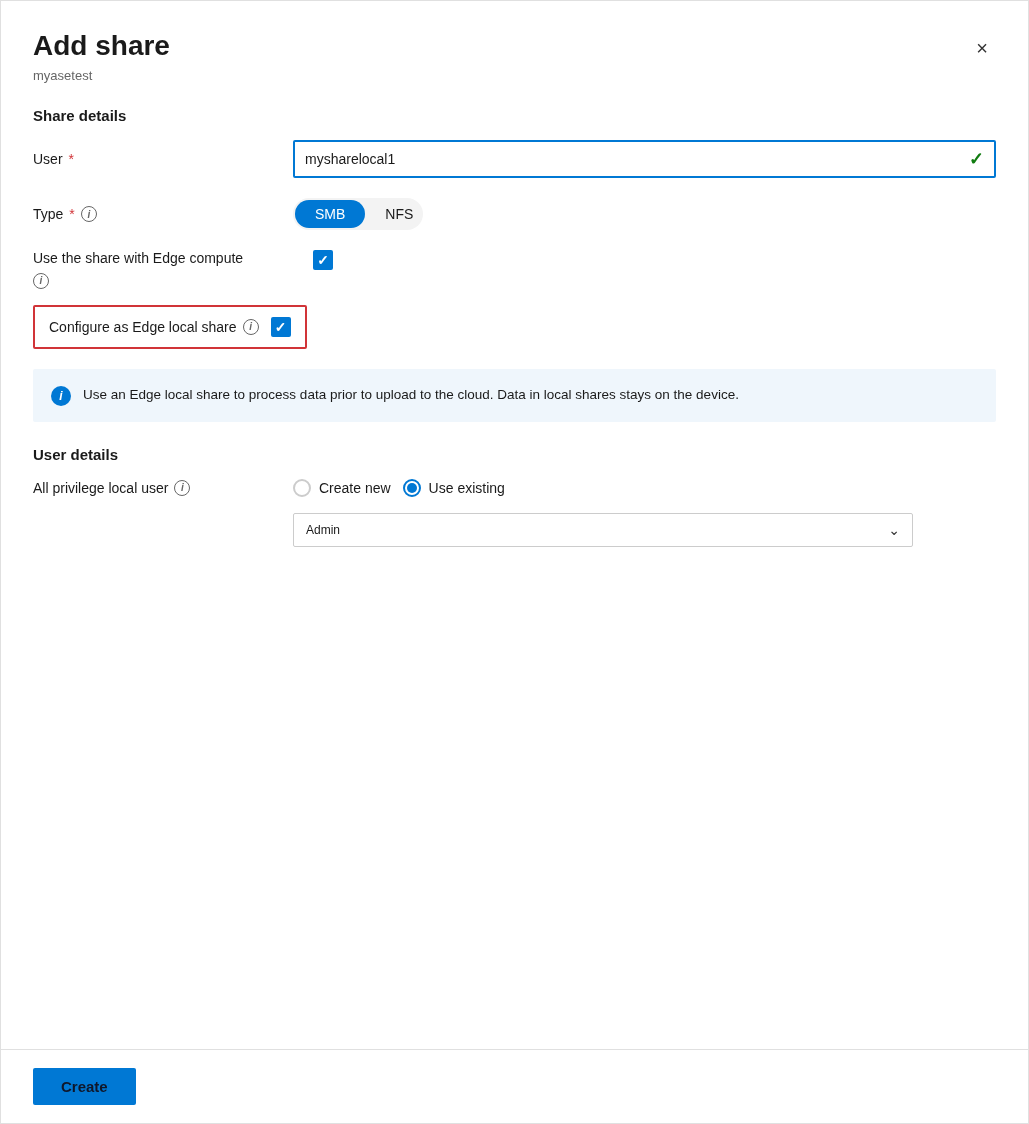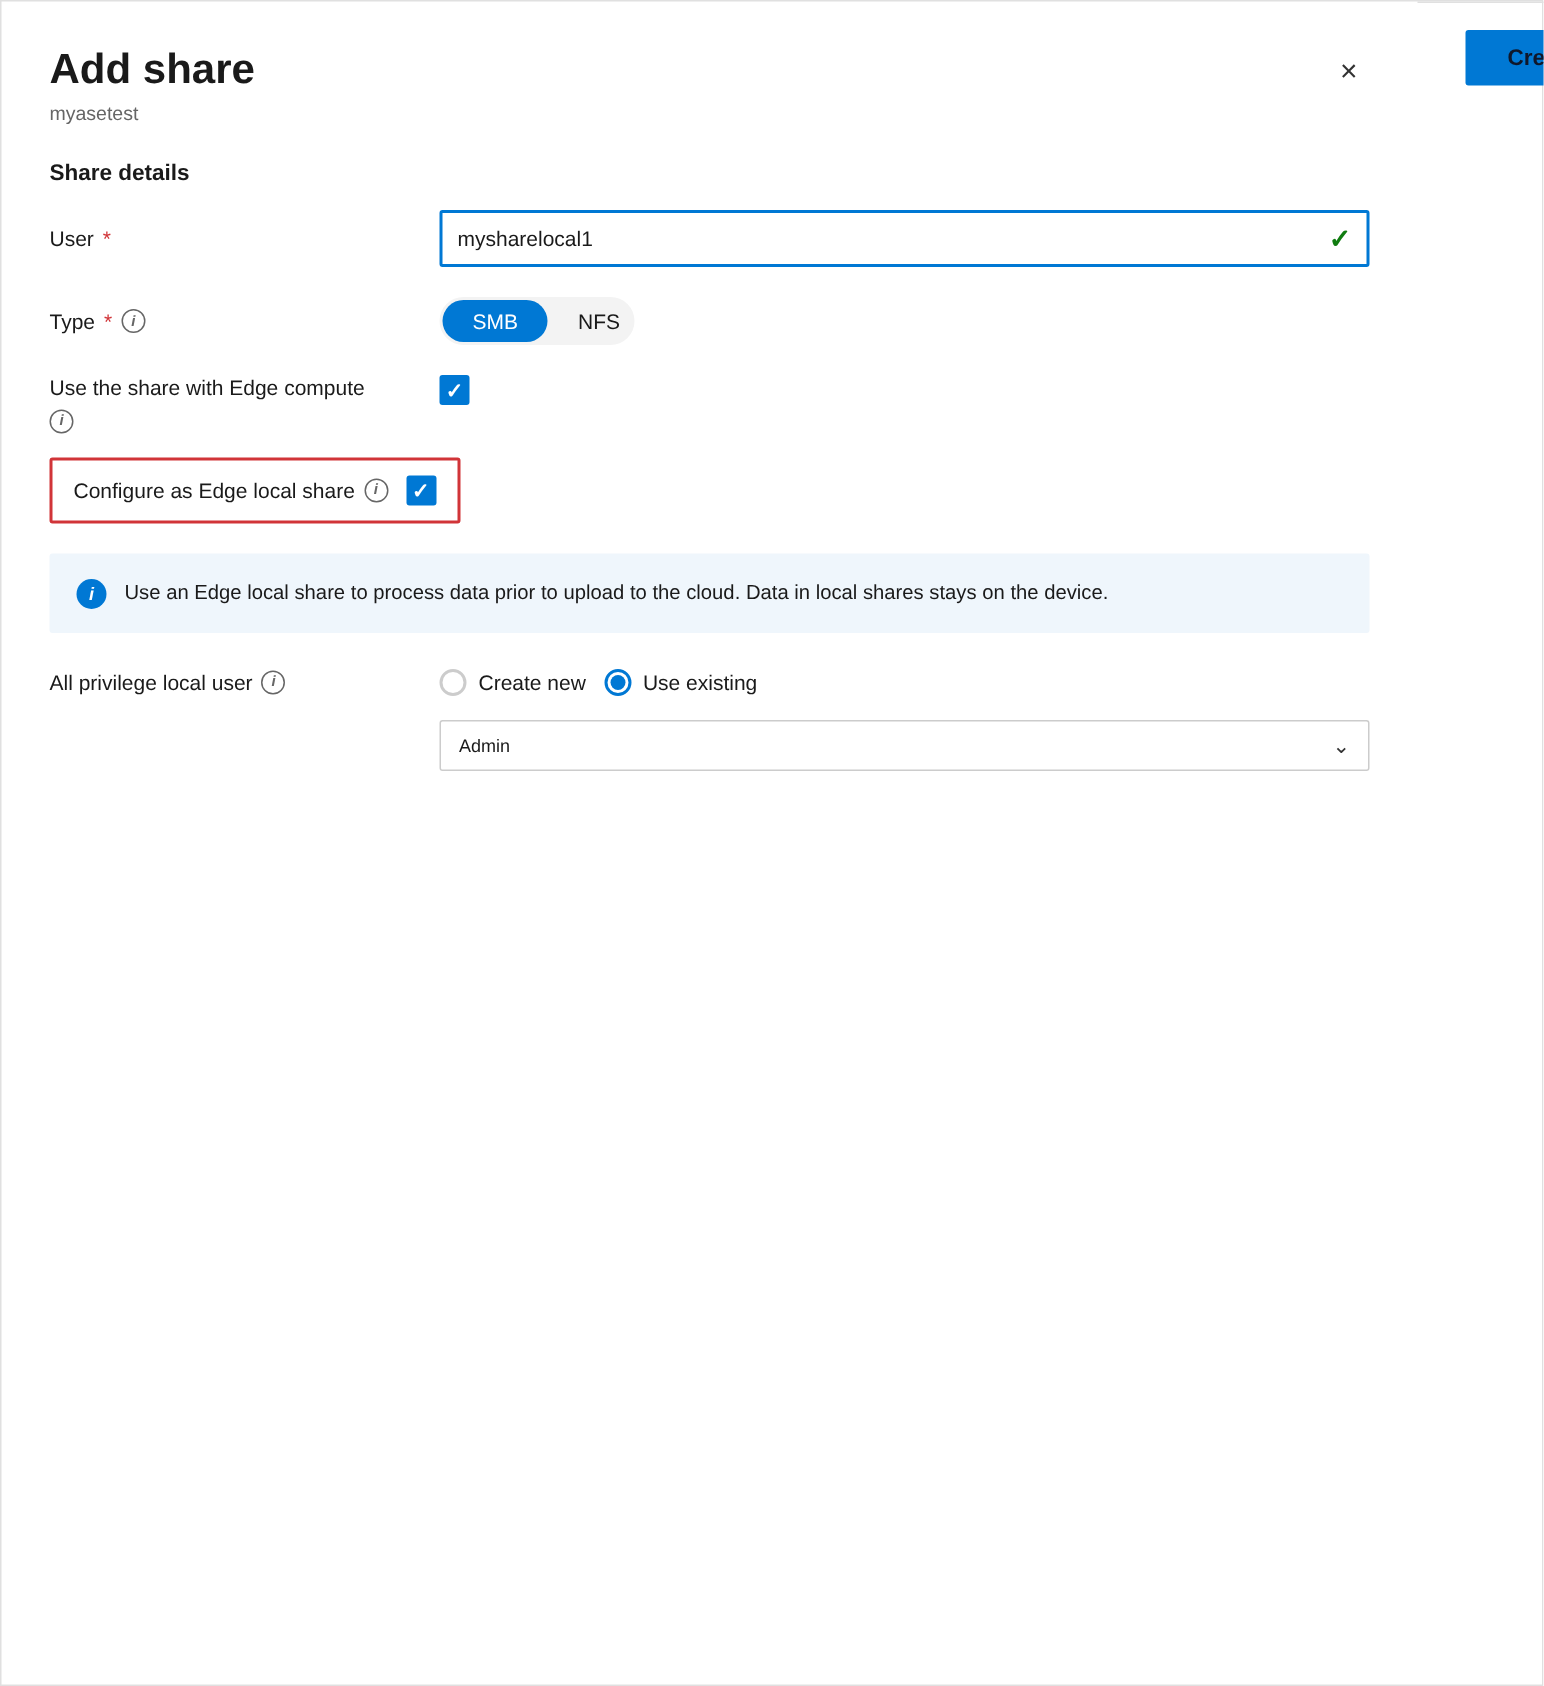--- a/index.html
+++ b/index.html
@@ -8,20 +8,21 @@
       background: #fff;
       width: 1029px;
       min-height: 1124px;
       display: flex;
       flex-direction: column;
     }
 
     .dialog {
       flex: 1;
       display: flex;
+      flex-direction: column;
       background: #fff;
       border: 1px solid #e0e0e0;
       position: relative;
     }
 
     .dialog-content {
       flex: 1;
       padding: 28px 32px 20px 32px;
     }
 
@@ -308,20 +309,21 @@
       padding: 10px 28px;
       font-size: 15px;
       font-weight: 600;
       cursor: pointer;
     }
 
     .edge-compute-row {
       display: flex;
       align-items: flex-start;
       margin-bottom: 16px;
+      gap: 20px;
     }
 
     .edge-compute-label-group {
       min-width: 260px;
       display: flex;
       flex-direction: column;
     }
 
     .edge-compute-label-line1 {
       font-size: 14px;
@@ -393,20 +395,21 @@
       </div>
     </div>
 
     <div class="info-box">
       <div class="info-box-icon">
         <span>i</span>
       </div>
       <div class="info-box-text">Use an Edge local share to process data prior to upload to the cloud. Data in local shares stays on the device.</div>
     </div>
 
+    <div class="section-title">User details</div>
 
     <div class="user-details-row">
       <div class="form-label">
         <span>All privilege local user</span>
         <span class="info-icon">i</span>
       </div>
       <div class="radio-group">
         <div class="radio-option">
           <div class="radio-circle"></div>
           <span class="radio-label">Create new</span>

